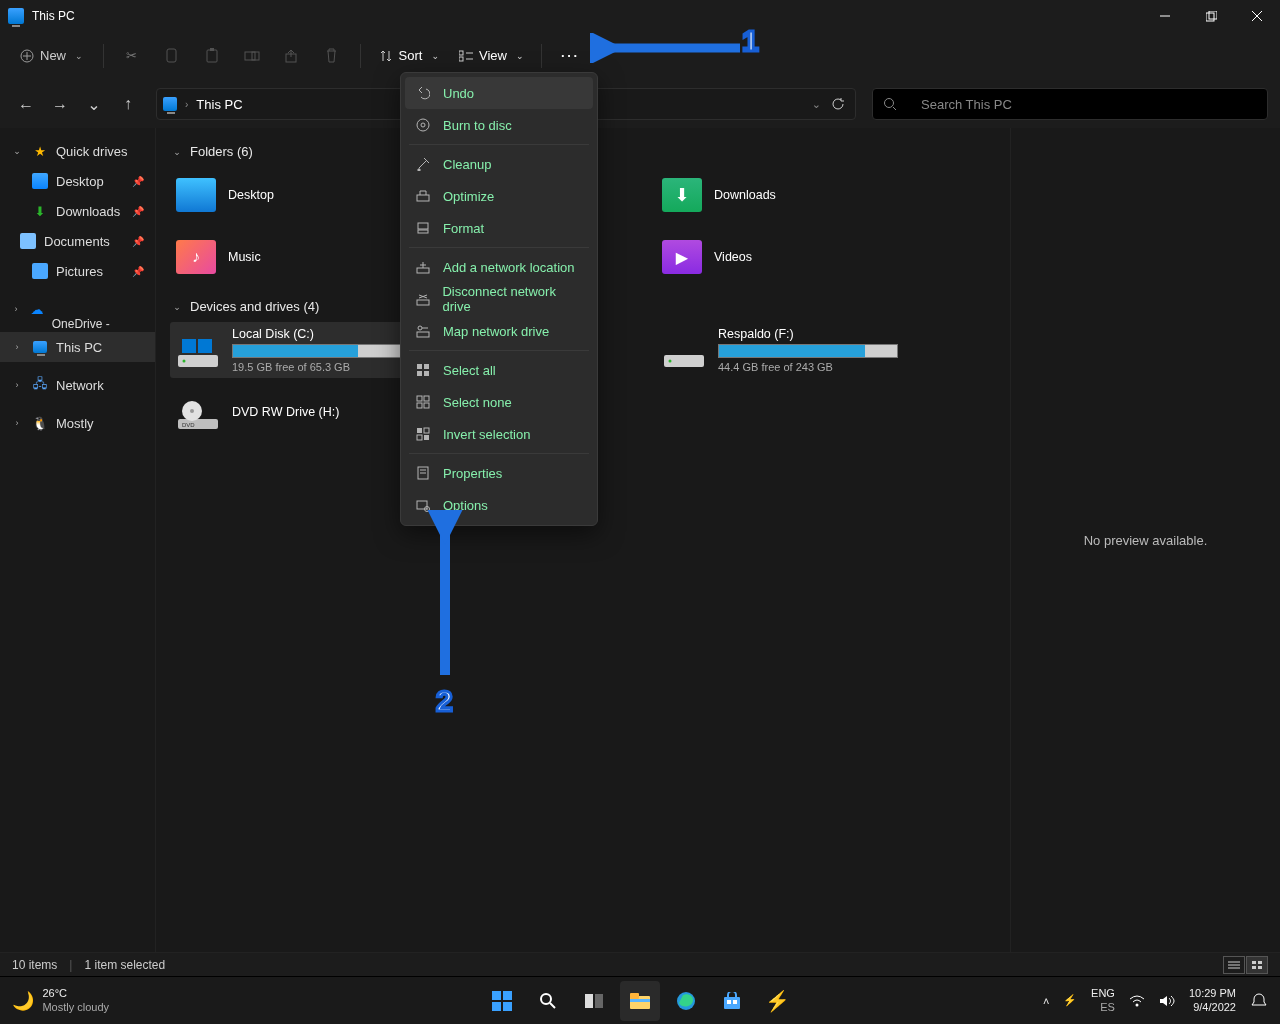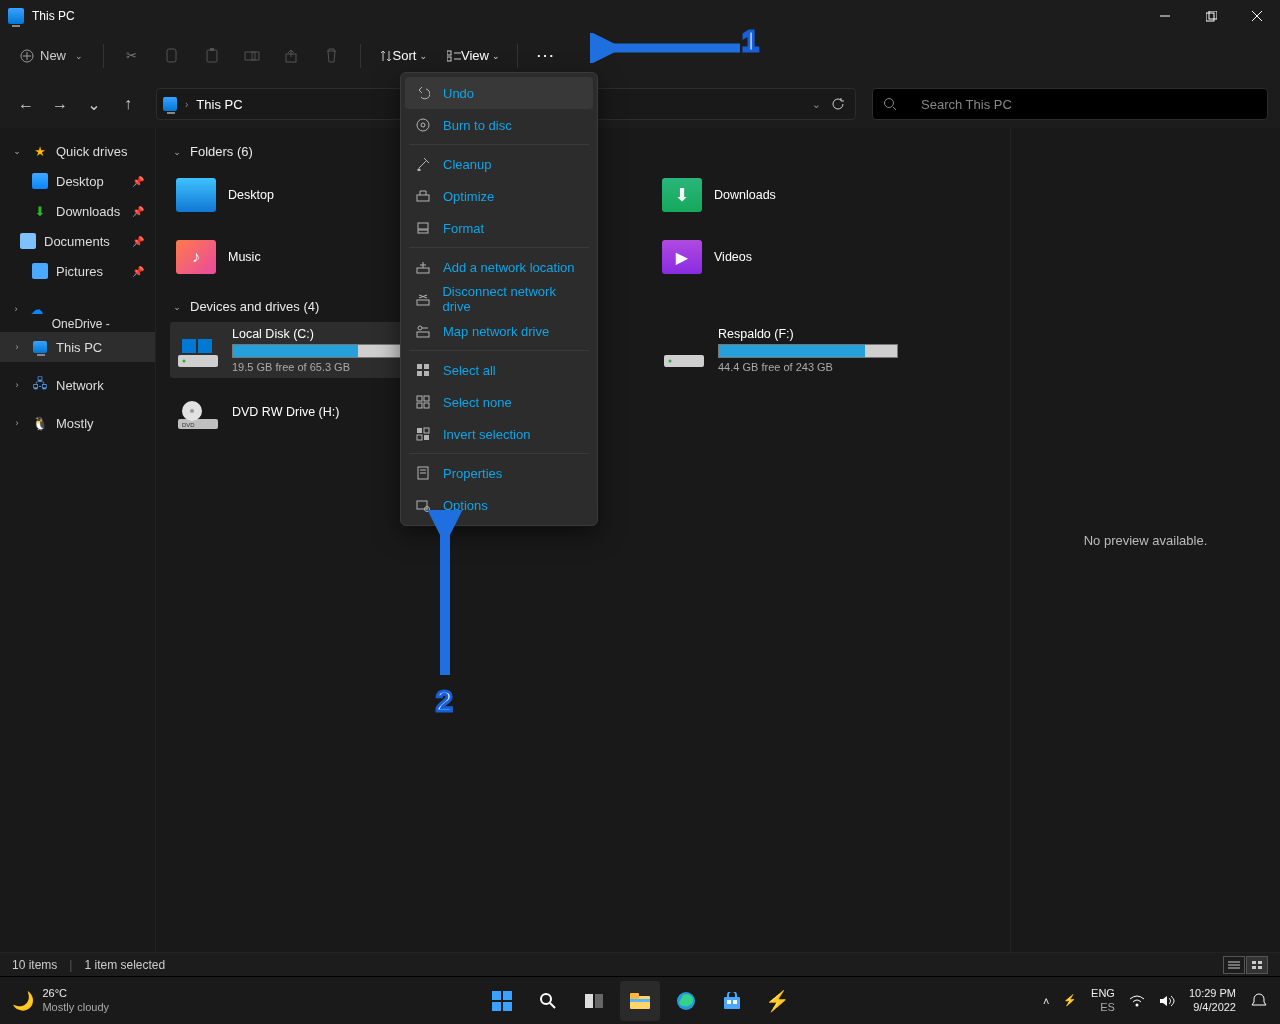--- a/index.html
+++ b/index.html
@@ -9,21 +9,21 @@
 .titlebar-right { display: flex; }
 .titlebar-btn { width: 46px; height: 32px; display: flex; align-items: center; justify-content: center; color: #fff; }
 .thispc-icon { width: 16px; height: 16px; background: linear-gradient(#3aa1ff,#0078d4); border-radius: 2px; position: relative; }
 .thispc-icon::after { content: ""; position: absolute; bottom: -3px; left: 4px; width: 8px; height: 2px; background: #888; }
 
 .toolbar { height: 48px; background: #1c1c1c; display: flex; align-items: center; padding: 0 10px; gap: 4px; font-size: 13px; color: #ccc; border-bottom: 1px solid #1c1c1c;}
 .tool-new { display: flex; align-items: center; gap: 6px; padding: 6px 10px; border-radius: 4px; }
 .tool-new svg { opacity: .8; }
 .tool-sep { width: 1px; height: 24px; background: #333; margin: 0 6px; }
 .tool-icon { width: 36px; height: 32px; display: flex; align-items: center; justify-content: center; border-radius: 4px; opacity: .5; }
-.tool-labeled { display: flex; align-items: center; padding: 0 8px; height: 32px; border-radius: 4px; color:#fff; }
+.tool-labeled { display: flex; align-items: center; gap: 6px; padding: 0 8px; height: 32px; border-radius: 4px; color:#fff; }
 .chev { font-size: 9px; opacity:.8; margin-left:3px; }
 
 .nav-row { height: 48px; display: flex; align-items: center; gap: 6px; padding: 0 12px; }
 .nav-btn { width: 28px; height: 28px; display: flex; align-items: center; justify-content: center; color: #ccc; }
 .addrbar { flex: 0 0 700px; height: 32px; background: #191919; border: 1px solid #2d2d2d; border-radius: 4px; display: flex; align-items: center; padding: 0 6px; gap: 8px; font-size: 13px; position:relative; margin-left:8px;}
 .addrbar .refresh { margin-left: auto; margin-right: 4px; display:flex; gap:10px; align-items:center;}
 .searchbox { flex: 1; height: 32px; background: #000000; border: 1px solid #2d2d2d; border-radius: 4px; display: flex; align-items: center; padding: 0 10px; gap: 24px; color: #888; font-size: 13px; margin-left: 10px;}
 
 .body-row { display: flex; height: calc(100% - 32px - 48px - 48px - 24px - 48px); }
 .sidebar { width: 155px; background: #191919; padding: 8px 0; font-size: 13px; overflow:hidden; }
@@ -54,21 +54,21 @@
 .view-toggles { margin-left: auto; display: flex; gap: 1px; }
 .view-toggle { width: 22px; height: 18px; border:1px solid #555; display:flex; align-items:center; justify-content:center;}
 
 .taskbar { height: 48px; background: #1a1a1a; border-top:1px solid #000; display: flex; align-items: center; padding: 0 12px; font-size: 11px; color: #eee; }
 .tb-center { position: absolute; left: 50%; transform: translateX(-50%); display: flex; gap: 6px; align-items: center; }
 .tb-icon { width: 40px; height: 40px; display: flex; align-items: center; justify-content: center; border-radius: 4px; }
 .tb-right { margin-left: auto; display: flex; align-items: center; gap: 14px; }
 .tb-col { display:flex; flex-direction:column; align-items:flex-end; line-height:1.2;}
 
 .context-menu { position: absolute; top: 72px; left: 400px; width: 198px; background: #2c2c2c; border: 1px solid #3a3a3a; border-radius: 6px; padding: 4px; z-index: 50; box-shadow: 0 8px 24px rgba(0,0,0,.5); }
-.cm-item { display: flex; align-items: center; gap: 12px; height: 32px; padding: 0 10px; font-size: 13px; color: #0ea5e9; border-radius: 4px; }
+.cm-item { display: flex; align-items: center; gap: 12px; height: 32px; padding: 0 10px; font-size: 13px; color: #86efac; border-radius: 4px; }
 .cm-item.hover { background: #383838; }
 .cm-sep { height: 1px; background: #3a3a3a; margin: 3px 4px; }
 .cm-icon { width: 16px; height: 16px; display: flex; align-items: center; justify-content: center; opacity: .85; }
 
 .annot { position: absolute; z-index: 60; font-weight: 900; font-size: 30px; color: #fff; -webkit-text-stroke: 3px #175fd6; text-stroke: 3px #175fd6;}
 .svg-arrow { position:absolute; z-index:55; }
 
 svg { display:block; }
 </style>
 </head>

